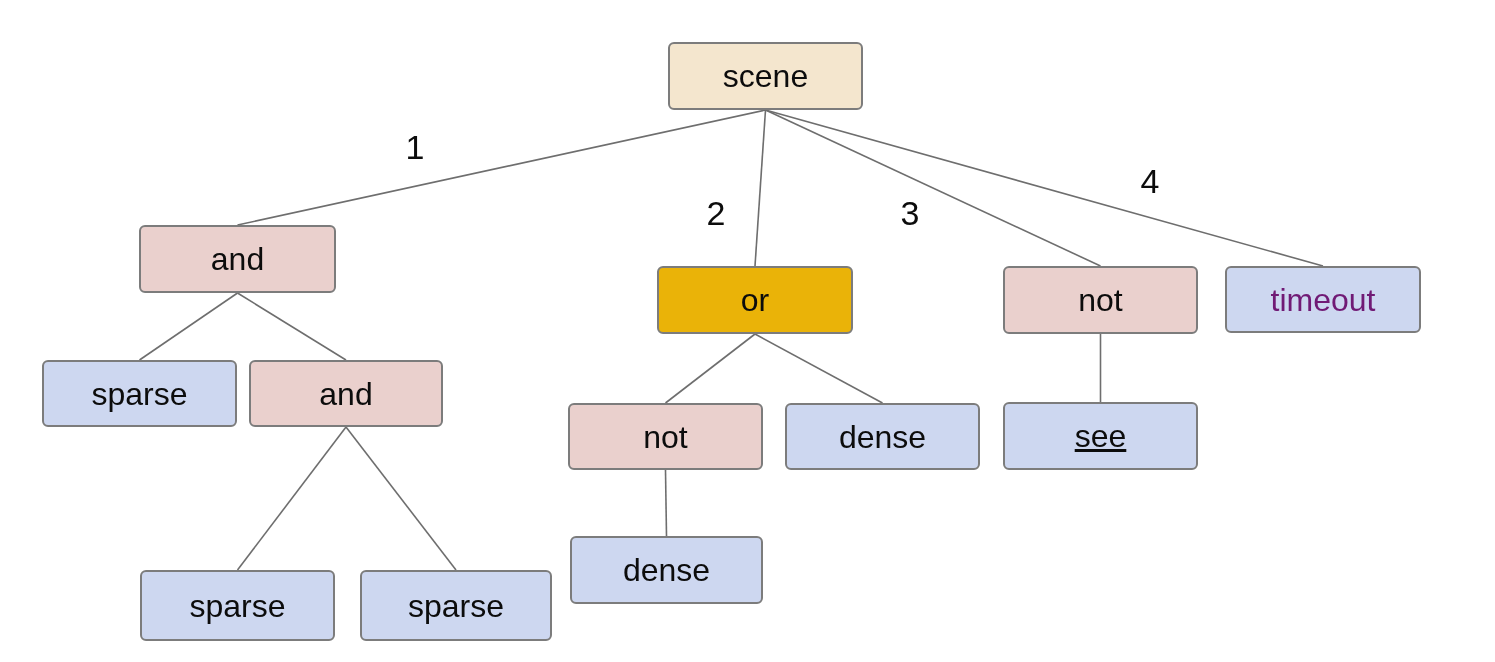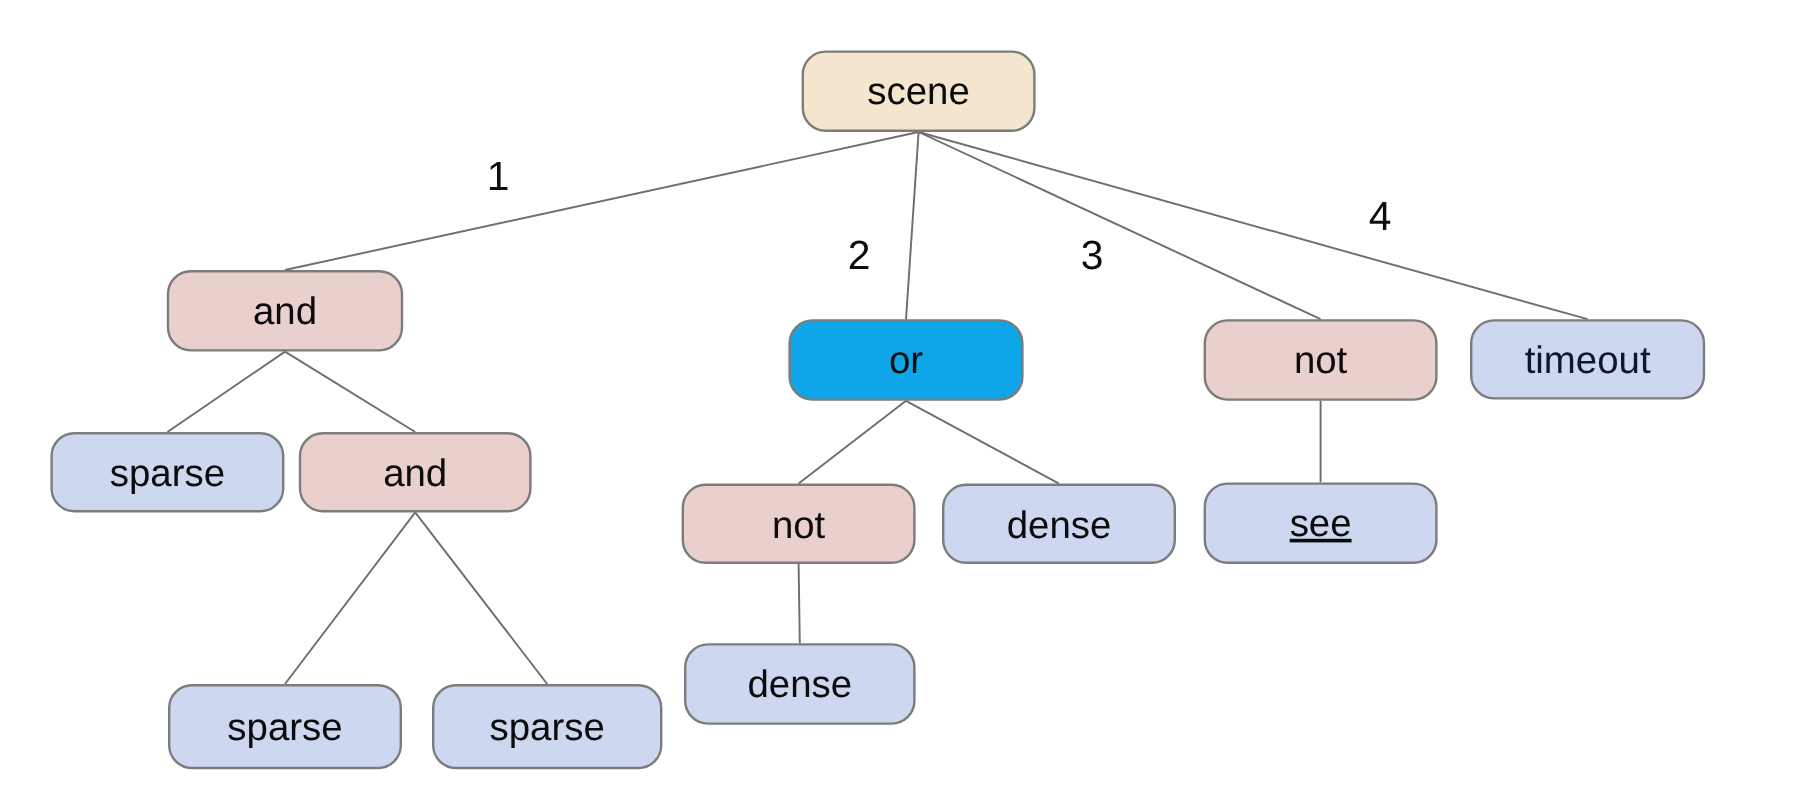--- a/index.html
+++ b/index.html
@@ -19,21 +19,21 @@
     position: absolute;
     left: 0;
     top: 0;
     width: 1495px;
     height: 662px;
   }
   .node {
     position: absolute;
     box-sizing: border-box;
     border: 2px solid #404040;
-    border-radius: 20px;
+    border-radius: 6px;
     display: flex;
     align-items: center;
     justify-content: center;
     font-size: 32px;
     color: #0c0c0c;
     line-height: 1;
     white-space: nowrap;
   }
   .edge-label {
     position: absolute;
@@ -60,23 +60,23 @@
       <line x1="755" y1="334" x2="882.5" y2="403" stroke="#6e6e6e" stroke-width="1.6"></line>
       <line x1="665.5" y1="470" x2="666.5" y2="536" stroke="#6e6e6e" stroke-width="1.6"></line>
       <line x1="1100.5" y1="334" x2="1100.5" y2="402" stroke="#6e6e6e" stroke-width="1.6"></line>
     </svg>
 <div class="edge-label" style="left: 415px; top: 147px; color: rgb(12, 12, 12);">1</div>
     <div class="edge-label" style="left: 716px; top: 213px; color: rgb(12, 12, 12);">2</div>
     <div class="edge-label" style="left: 910px; top: 213px; color: rgb(12, 12, 12);">3</div>
     <div class="edge-label" style="left: 1150px; top: 181px; color: rgb(12, 12, 12);">4</div>
     <div class="node" style="left: 668px; top: 42px; width: 195px; height: 68px; background: rgb(244, 230, 206); border-color: rgb(124, 124, 124); color: rgb(12, 12, 12);">scene</div>
     <div class="node" style="left: 139px; top: 225px; width: 197px; height: 68px; background: rgb(234, 208, 205); border-color: rgb(124, 124, 124); color: rgb(12, 12, 12);">and</div>
-    <div class="node" style="left: 657px; top: 266px; width: 196px; height: 68px; background: #0ea5e9; border-color: rgb(124, 124, 124); color: rgb(12, 12, 12);">or</div>
+    <div class="node" style="left: 657px; top: 266px; width: 196px; height: 68px; background: #eab308; border-color: rgb(124, 124, 124); color: rgb(12, 12, 12);">or</div>
     <div class="node" style="left: 1003px; top: 266px; width: 195px; height: 68px; background: rgb(234, 208, 205); border-color: rgb(124, 124, 124); color: rgb(12, 12, 12);">not</div>
-    <div class="node" style="left: 1225px; top: 266px; width: 196px; height: 67px; background: rgb(205, 215, 240); border-color: rgb(124, 124, 124); color: #0f172a;">timeout</div>
+    <div class="node" style="left: 1225px; top: 266px; width: 196px; height: 67px; background: rgb(205, 215, 240); border-color: rgb(124, 124, 124); color: #701a75;">timeout</div>
     <div class="node" style="left: 42px; top: 360px; width: 195px; height: 67px; background: rgb(205, 215, 240); border-color: rgb(124, 124, 124); color: rgb(12, 12, 12);">sparse</div>
     <div class="node" style="left: 249px; top: 360px; width: 194px; height: 67px; background: rgb(234, 208, 205); border-color: rgb(124, 124, 124); color: rgb(12, 12, 12);">and</div>
     <div class="node" style="left: 568px; top: 403px; width: 195px; height: 67px; background: rgb(234, 208, 205); border-color: rgb(124, 124, 124); color: rgb(12, 12, 12);">not</div>
     <div class="node" style="left: 785px; top: 403px; width: 195px; height: 67px; background: rgb(205, 215, 240); border-color: rgb(124, 124, 124); color: rgb(12, 12, 12);">dense</div>
     <div class="node" style="left: 1003px; top: 402px; width: 195px; height: 68px; background: rgb(205, 215, 240); border-color: rgb(124, 124, 124); color: rgb(12, 12, 12); text-decoration: underline;">see</div>
     <div class="node" style="left: 570px; top: 536px; width: 193px; height: 68px; background: rgb(205, 215, 240); border-color: rgb(124, 124, 124); color: rgb(12, 12, 12);">dense</div>
     <div class="node" style="left: 140px; top: 570px; width: 195px; height: 71px; background: rgb(205, 215, 240); border-color: rgb(124, 124, 124); color: rgb(12, 12, 12);">sparse</div>
     <div class="node" style="left: 360px; top: 570px; width: 192px; height: 71px; background: rgb(205, 215, 240); border-color: rgb(124, 124, 124); color: rgb(12, 12, 12);">sparse</div>
   </div>
 

